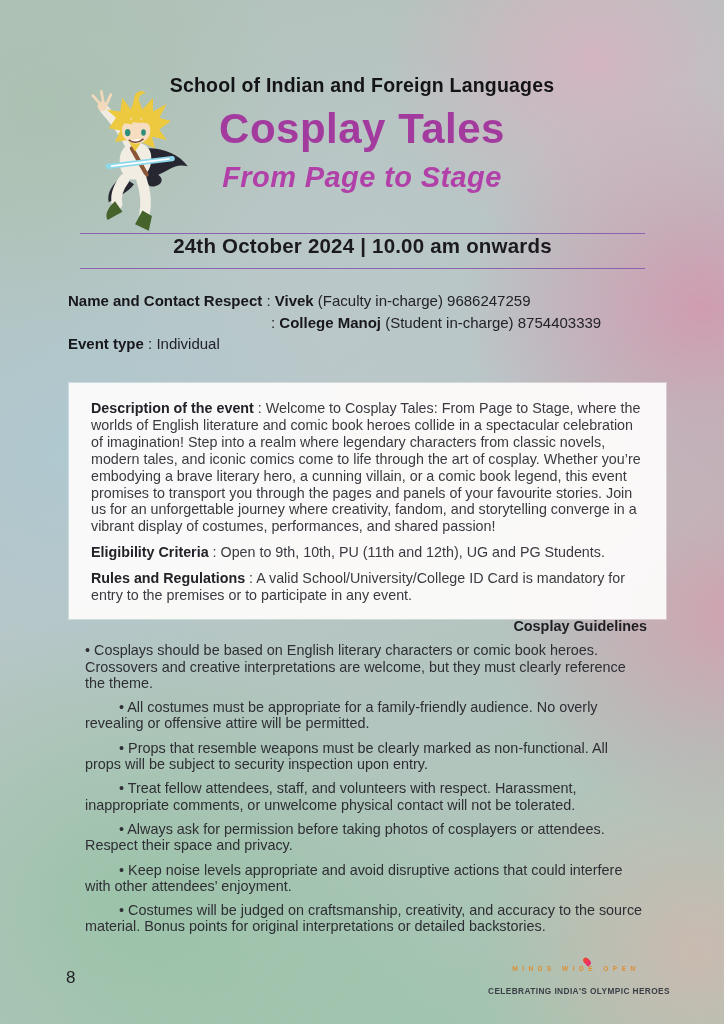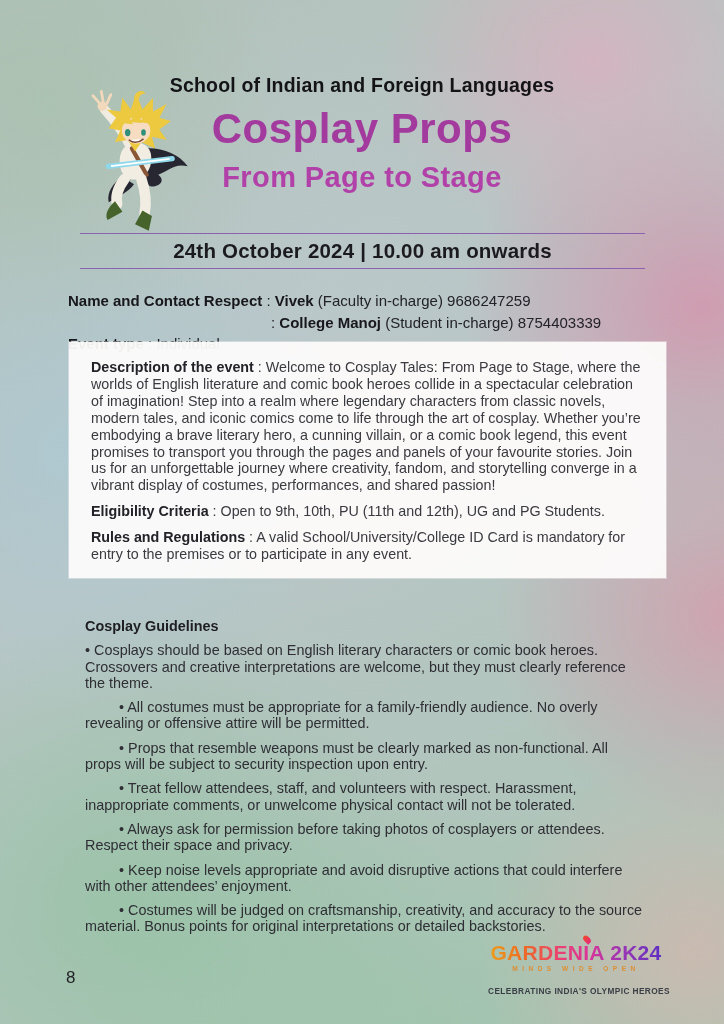--- a/index.html
+++ b/index.html
@@ -20,48 +20,48 @@
       radial-gradient(56% 36% at 18% 88%, rgba(146,194,160,.70), rgba(146,194,160,0) 78%),
       radial-gradient(60% 30% at 55% 100%, rgba(152,196,168,.60), rgba(152,196,168,0) 78%),
       radial-gradient(50% 40% at 45% 30%, rgba(190,202,208,.50), rgba(190,202,208,0) 80%),
       linear-gradient(155deg, #b2c2ba 0%, #b9c6c6 45%, #aac4b4 100%);
     color:#26262b;
   }
   
   .header{position:absolute;top:74px;left:0;width:724px;text-align:center;}
   .school{font-size:19.5px;font-weight:600;color:#141418;letter-spacing:.2px;}
   .title{margin:8px 0 0 0;font-size:42px;line-height:48px;font-weight:600;color:#a33a9e;letter-spacing:.5px;}
-  .subtitle{margin:7px 0 0 0;font-size:29px;line-height:34px;font-weight:600;color:#b141a8;letter-spacing:.4px;}
+  .subtitle{margin:7px 0 0 0;font-size:29px;line-height:34px;font-weight:600;color:#b141a8;letter-spacing:.4px;font-style:italic;}
   
   .character{position:absolute;left:76px;top:86px;width:116px;height:148px;}
   
   .dateband{
     position:absolute;top:233px;left:80px;width:565px;height:34px;
     border-top:1.4px solid #8a62b0;border-bottom:1.4px solid #8a62b0;
-    display:flex;align-items:center;justify-content:center;
+    display:flex;align-items:flex-start;justify-content:center;
     font-size:20.5px;font-weight:700;color:#1b1b1f;letter-spacing:.2px;
   }
   
   .contact{position:absolute;top:290px;left:68px;width:590px;font-size:15px;line-height:21.5px;color:#222228;}
   .contact p{margin:0;}
   .contact .indent2{padding-left:203px;}
   .contact strong{font-weight:700;color:#17171c;}
   
   .descbox{
-    position:absolute;top:342px;left:69px;width:553px;
+    position:absolute;top:383px;left:69px;width:553px;
     background:rgba(253,252,251,.95);
     padding:17px 22px 15px 22px;
     box-shadow:0 0 0 1px rgba(255,255,255,.35);
   }
   .descbox p{margin:0 0 9px 0;font-size:14.3px;line-height:16.9px;color:#3a3a40;}
   .descbox p:last-child{margin-bottom:0;}
   .descbox strong{font-weight:700;color:#222228;}
   
   .guidelines{position:absolute;top:618px;left:85px;width:562px;font-size:14.4px;line-height:16.3px;color:#2e2e34;}
-  .guidelines .gheading{margin:0 0 6px 0;font-weight:700;color:#1d1d22;}
+  .guidelines .gheading{margin:0 0 6px 0;font-weight:700;color:#1d1d22;text-align:right;}
   .guidelines .gitem{margin:8px 0 6px 0;}
   .guidelines .gitem.indent{text-indent:34px;}
   
   .pagenum{position:absolute;left:66px;bottom:36px;font-size:17px;color:#1f1f24;}
   .logo{position:absolute;right:60px;bottom:28px;width:176px;text-align:center;}
   .logo-title{
     font-size:21px;font-weight:800;letter-spacing:.3px;line-height:22px;
     background:linear-gradient(90deg,#eda019 0%,#ef6a24 20%,#ea3f76 42%,#d8359a 58%,#9a36b4 76%,#5b2fc4 100%);
     -webkit-background-clip:text;background-clip:text;color:transparent;
     font-family:"Liberation Sans", sans-serif;
@@ -118,21 +118,21 @@
 
       <ellipse cx="49" cy="44" rx="2.6" ry="3.5" fill="#2f8f7a"></ellipse>
       <ellipse cx="64" cy="44" rx="2.2" ry="3.1" fill="#2f8f7a"></ellipse>
 
       <path d="M50 51 Q57 56 64 50" stroke="#7a4a3a" stroke-width="1.4" fill="#fff"></path>
     </svg>
   </div>
 
   <header class="header">
     <div class="school">School of Indian and Foreign Languages</div>
-    <h1 class="title">Cosplay Props</h1>
+    <h1 class="title">Cosplay Tales</h1>
     <h2 class="subtitle">From Page to Stage</h2>
   </header>
 
   <div class="dateband">
     <span>24th October 2024 | 10.00 am onwards</span>
   </div>
 
   <section class="contact">
     <p class="cline">
       <strong>Name and Contact Respect</strong>
@@ -174,18 +174,17 @@
     <p class="gitem indent">• Props that resemble weapons must be clearly marked as non-functional. All props will be subject to security inspection upon entry.</p>
     <p class="gitem indent">• Treat fellow attendees, staff, and volunteers with respect. Harassment, inappropriate comments, or unwelcome physical contact will not be tolerated.</p>
     <p class="gitem indent">• Always ask for permission before taking photos of cosplayers or attendees. Respect their space and privacy.</p>
     <p class="gitem indent">• Keep noise levels appropriate and avoid disruptive actions that could interfere with other attendees’ enjoyment.</p>
     <p class="gitem indent">• Costumes will be judged on craftsmanship, creativity, and accuracy to the source material. Bonus points for original interpretations or detailed backstories.</p>
   </section>
 
   <div class="pagenum">8</div>
   <div class="logo">
     <div class="logo-flame"></div>
-    <div class="logo-title">GARDENIA 2K24</div>
     <div class="logo-tagline">MINDS WIDE OPEN</div>
     <div class="logo-subtitle">CELEBRATING INDIA'S OLYMPIC HEROES</div>
   </div>
 
 </div>
 
 </body></html>

